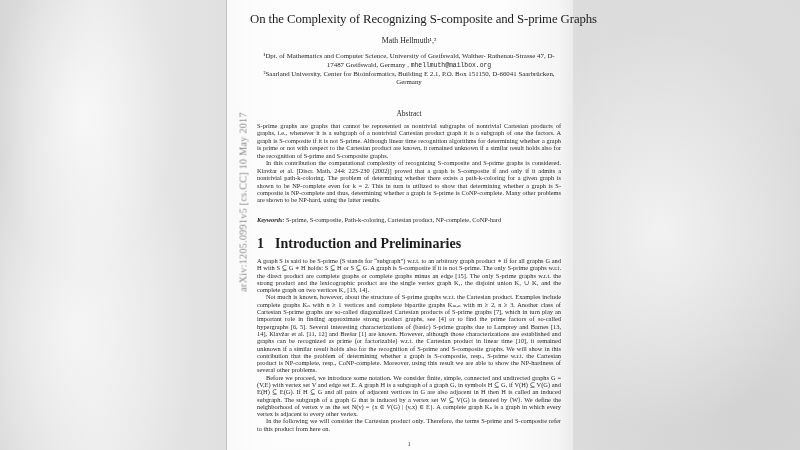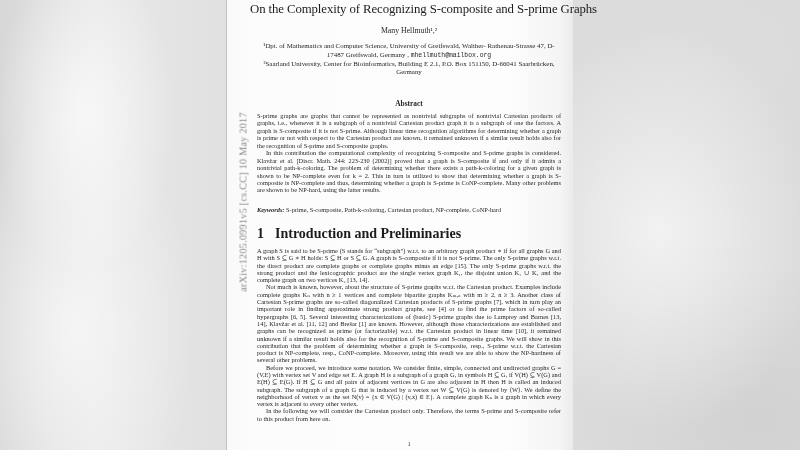--- a/index.html
+++ b/index.html
@@ -29,29 +29,29 @@
     font-size:10.3px; letter-spacing:.2px;
     color:#8b8b8b;
     filter:blur(.2px);
   }
   .content {
     position:absolute; left:30px; top:0; width:304px;
     color:#262626;
     filter:blur(.15px);
   }
   .title {
-    margin:2px 0 0 -7px;
+    margin:12px 0 0 -7px;
     font-size:12.8px; letter-spacing:-.1px;
     white-space:nowrap; text-align:center;
     color:#1c1c1c;
   }
   .author { margin-top:9px; text-align:center; font-size:7.8px; }
   .affiliations { margin-top:7px; text-align:center; font-size:6.9px; line-height:1.24; }
   .affiliations .email { font-family:"Liberation Mono","DejaVu Sans Mono",monospace; font-size:6.4px; }
-  .abstract-heading { margin-top:22px; text-align:center; font-size:7.4px; font-weight:bold; }
+  .abstract-heading { margin-top:22px; text-align:center; font-size:7.4px; font-weight:normal; }
   .abstract-body { margin-top:4px; font-size:6.35px; line-height:1.18; text-align:justify; }
   .abstract-body p { margin:0; }
   .abstract-body p.indent { text-indent:9px; }
   .keywords { margin-top:12px; font-size:6.35px; }
   .keywords .kw-label { font-weight:bold; font-style:italic; }
   .section-heading { margin-top:13px; font-size:14px; font-weight:bold; color:#1c1c1c; }
   .section-heading .sec-num { margin-right:11px; }
   .body-text { margin-top:5px; font-size:6.4px; line-height:1.14; text-align:justify; }
   .body-text p { margin:0; }
   .body-text p.indent { text-indent:9px; }
@@ -61,21 +61,21 @@
 <body>
 
 <div class="page">
 
   <div class="arxiv-stamp">arXiv:1205.0991v5  [cs.CC]  10 May 2017</div>
 
   <div class="content">
 
     <div class="title">On the Complexity of Recognizing S-composite and S-prime Graphs</div>
 
-    <div class="author">Many Hellmuth¹,²</div>
+    <div class="author">Math Hellmuth¹,²</div>
 
     <div class="affiliations">
       <span>¹Dpt. of Mathematics and Computer Science, University of Greifswald, Walther- Rathenau-Strasse 47, D-17487 Greifswald, Germany , </span><span class="email">mhellmuth@mailbox.org</span><br>
       <span>²Saarland University, Center for Bioinformatics, Building E 2.1, P.O. Box 151150, D-66041 Saarbrücken, Germany</span>
     </div>
 
     <div class="abstract-heading">Abstract</div>
 
     <div class="abstract-body">
       <p>S-prime graphs are graphs that cannot be represented as nontrivial subgraphs of nontrivial Cartesian products of graphs, i.e., whenever it is a subgraph of a nontrivial Cartesian product graph it is a subgraph of one the factors. A graph is S-composite if it is not S-prime. Although linear time recognition algorithms for determining whether a graph is prime or not with respect to the Cartesian product are known, it remained unknown if a similar result holds also for the recognition of S-prime and S-composite graphs.</p>

